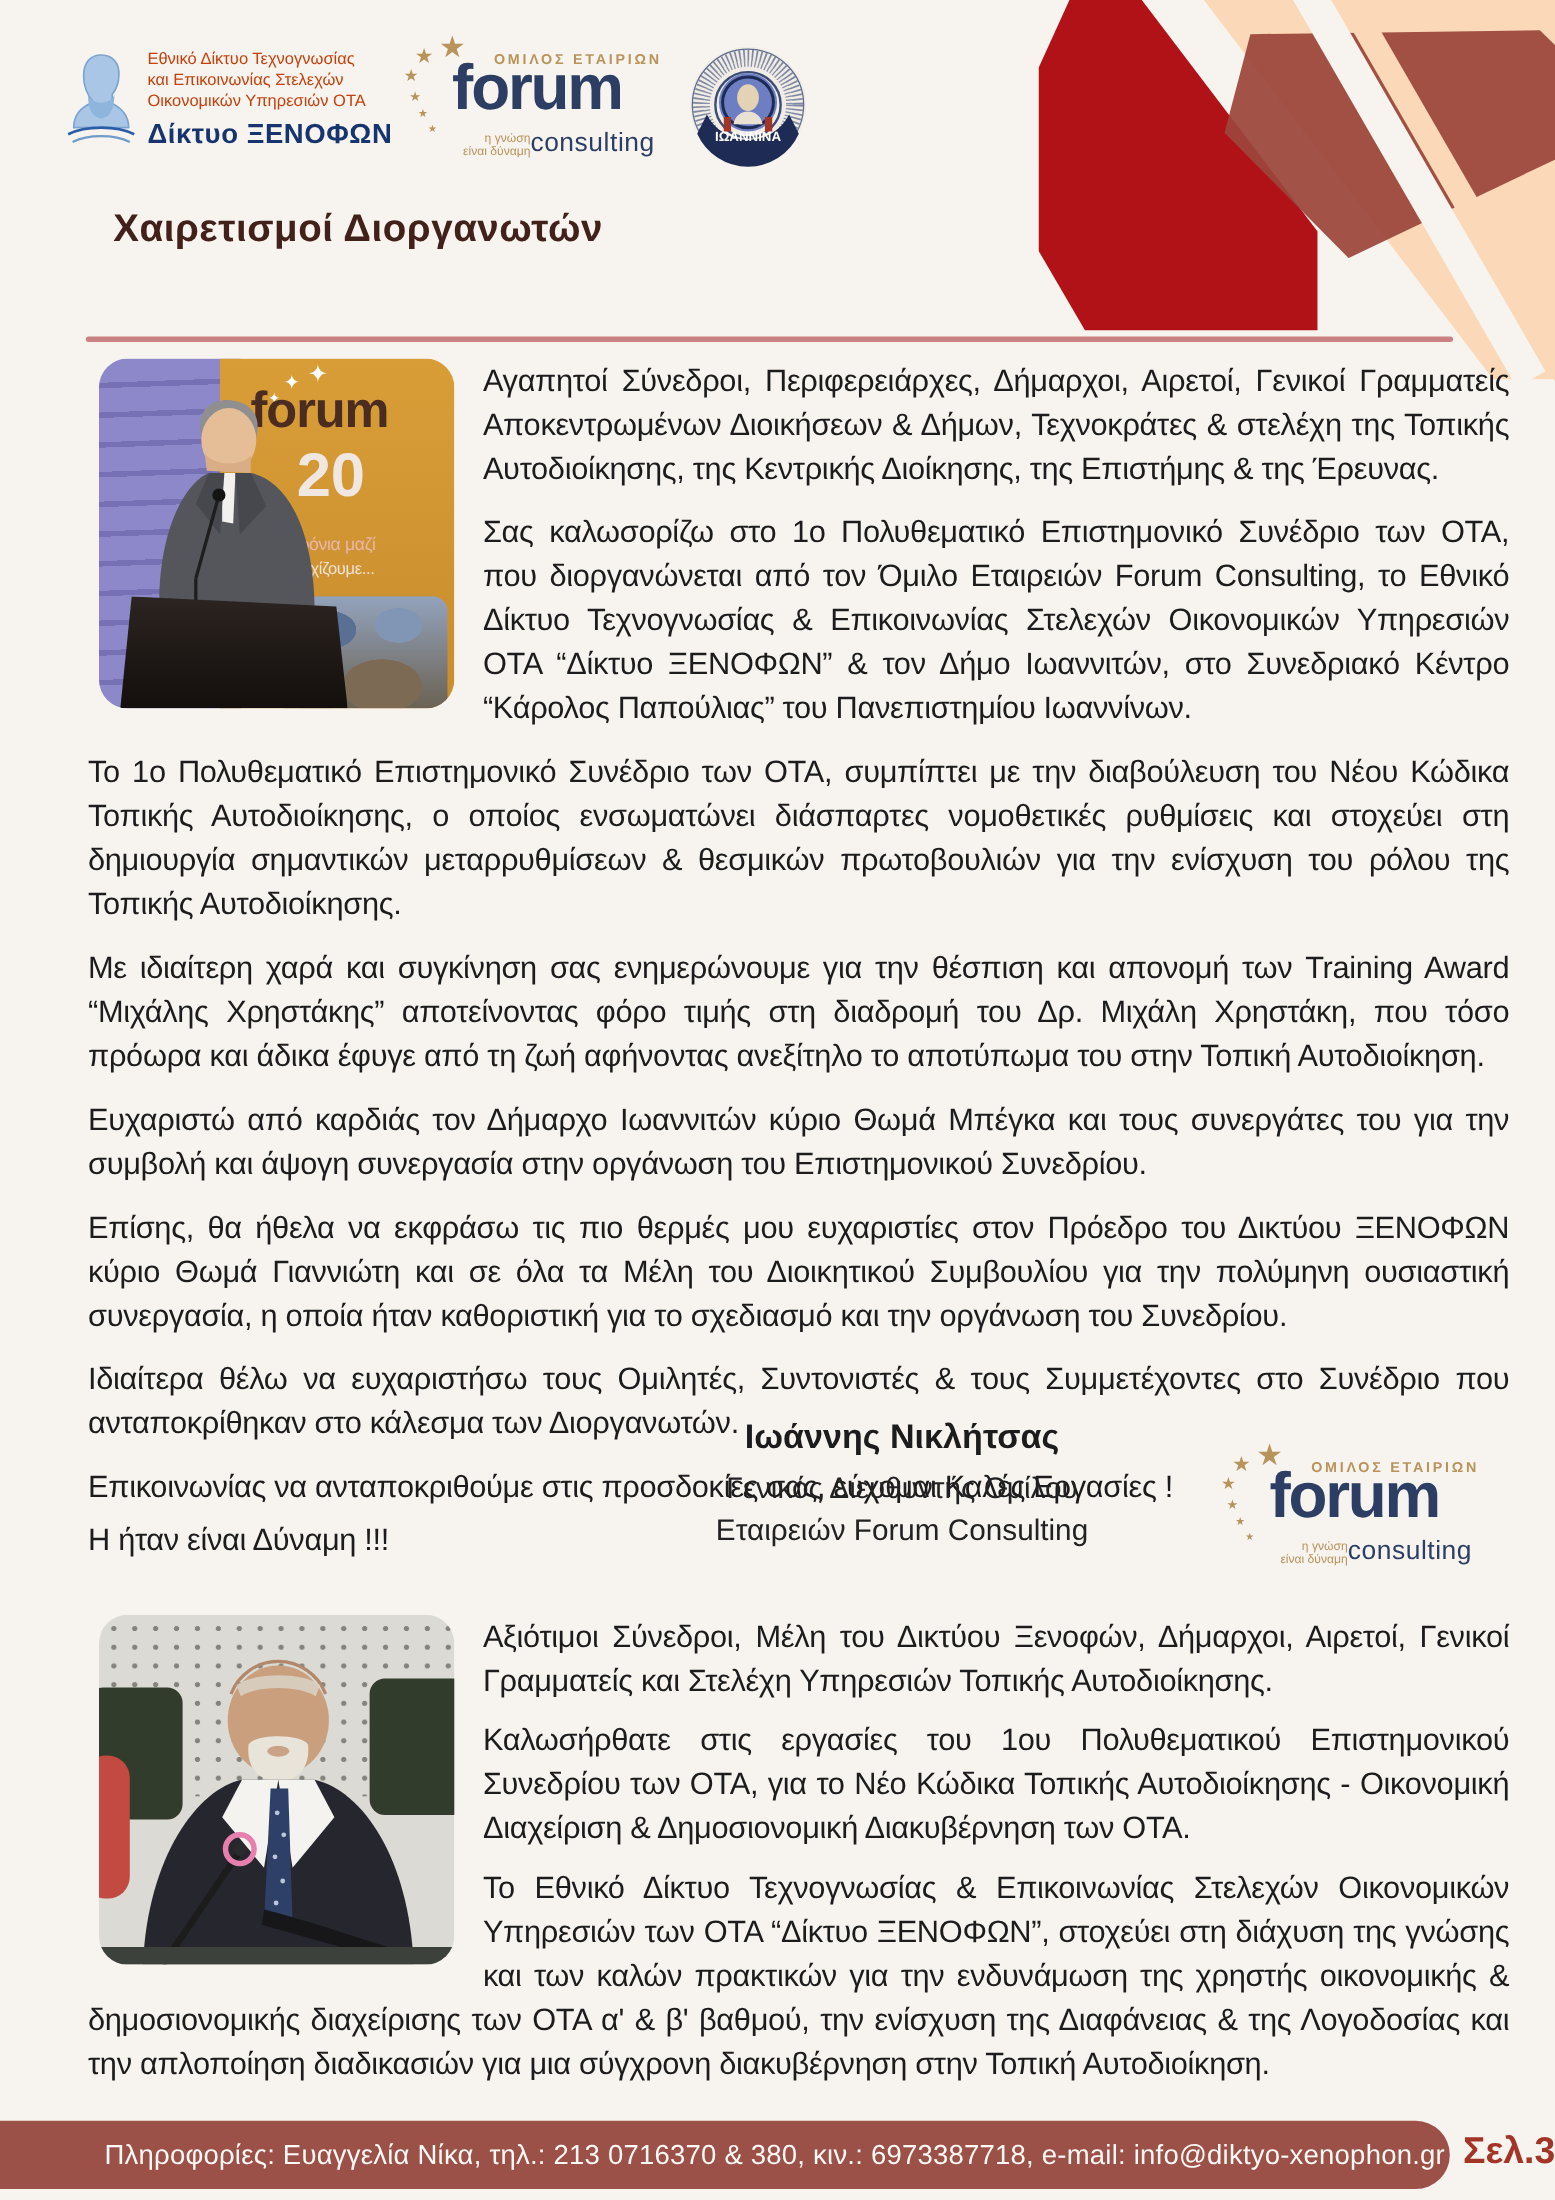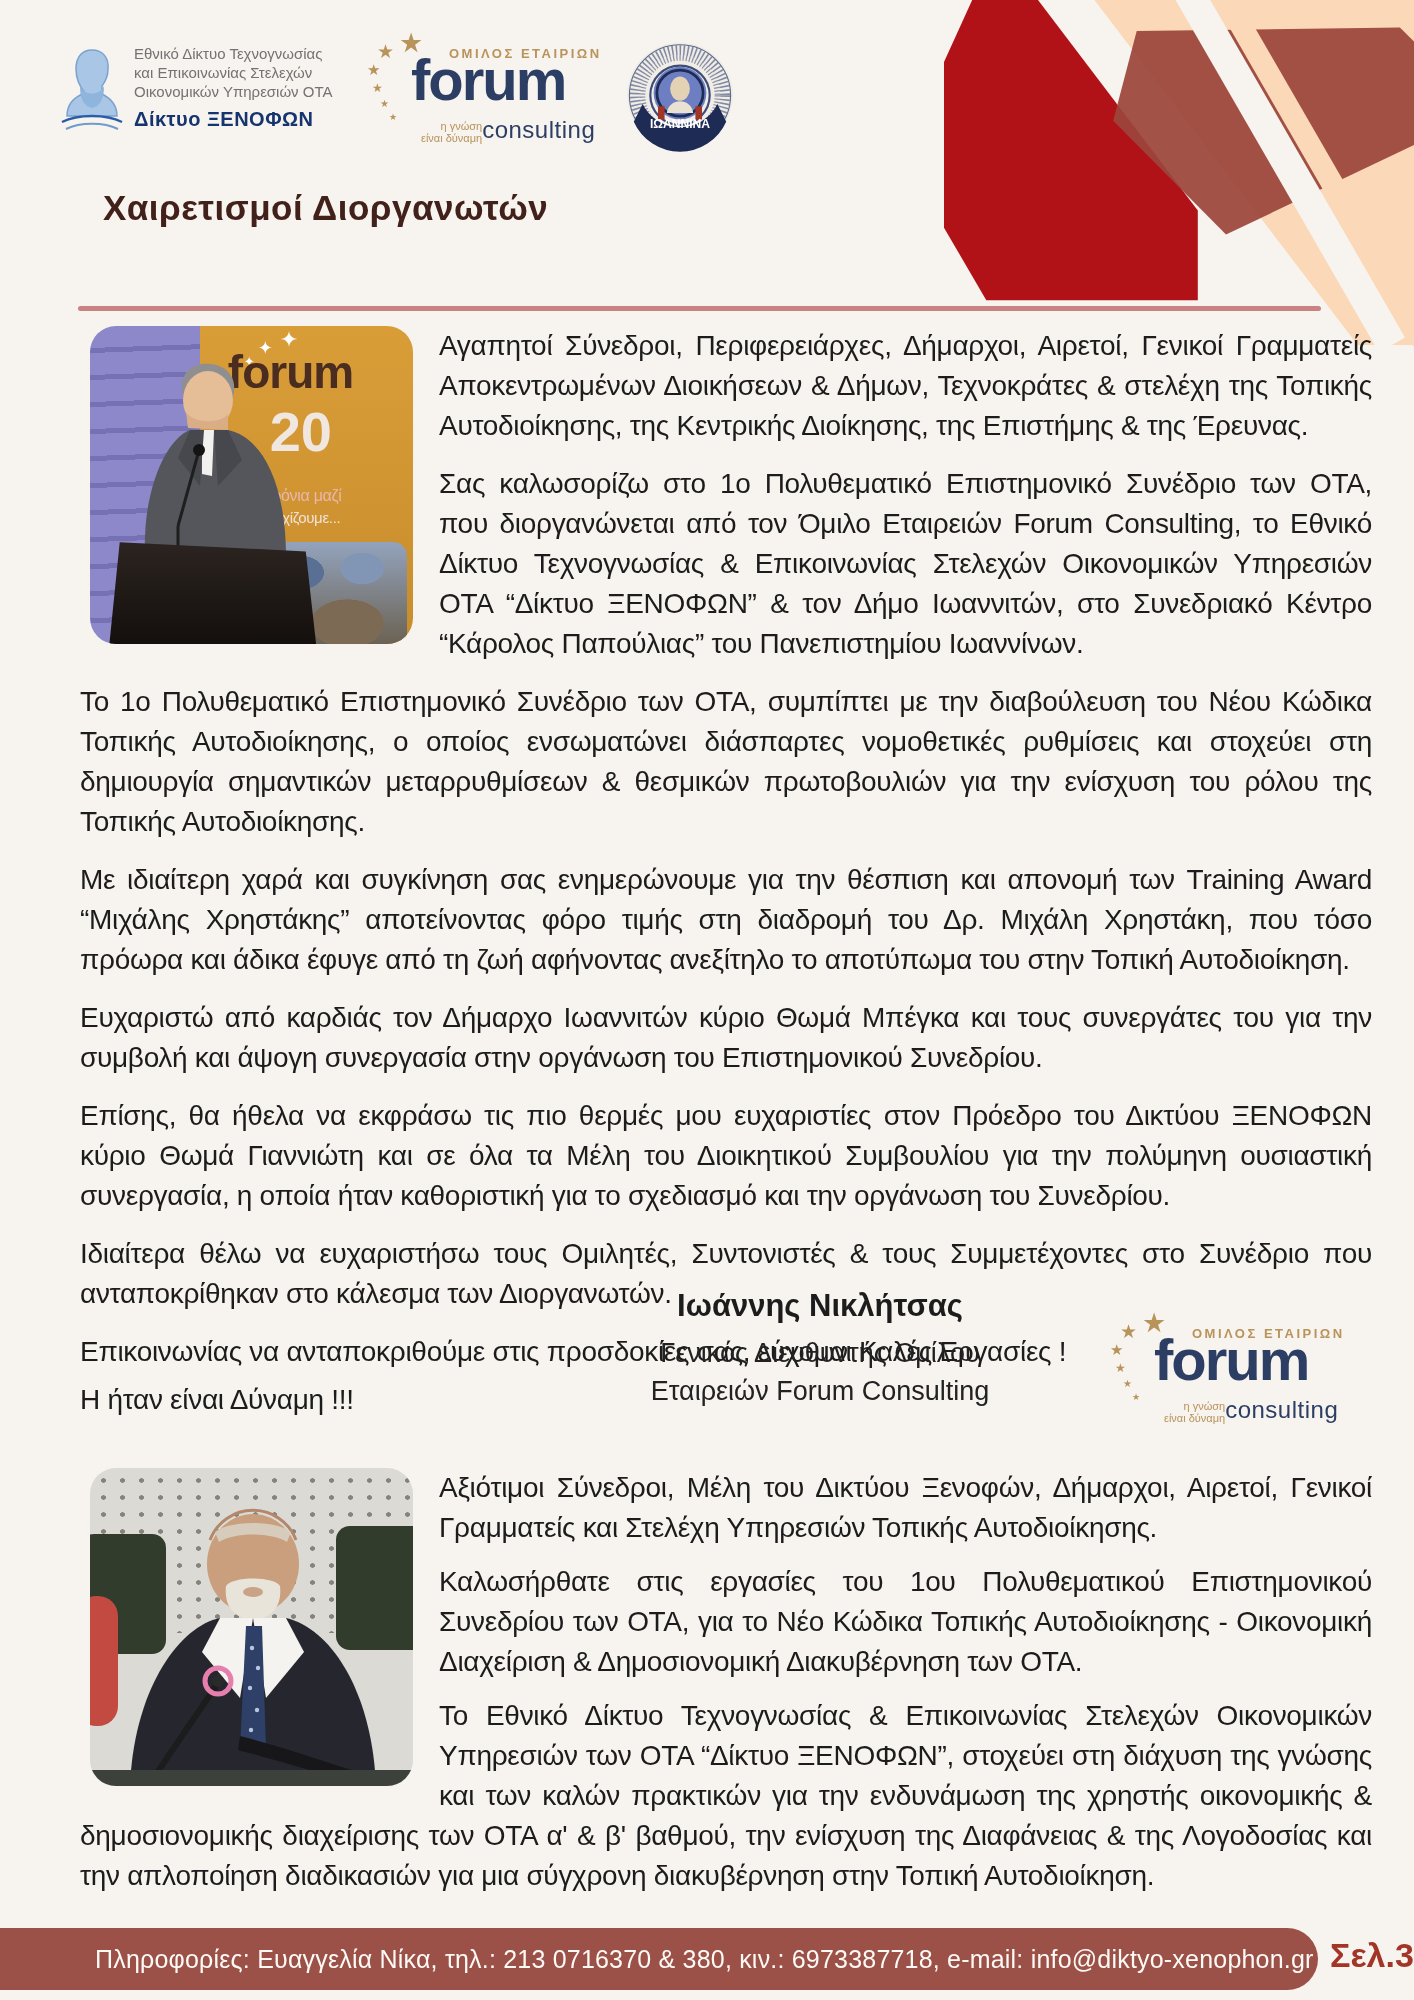--- a/index.html
+++ b/index.html
@@ -18,22 +18,22 @@
   .decor-maroon { position:absolute; top:0; left:0; width:470px; height:345px; background:#9c453b; opacity:.93;
     clip-path:polygon(41% 9%, 97% 8%, 100% 12%, 100% 42%, 60% 68%, 36% 35%); }
   .decor-stripe-white { position:absolute; top:-20px; left:220px; width:30px; height:430px;
     background:#f7f3ef; transform:rotate(-30deg); transform-origin:top left; }
   .decor-stripe-peach { position:absolute; top:-20px; left:258px; width:22px; height:430px;
     background:#fbd9b8; transform:rotate(-30deg); transform-origin:top left; }
   
   .masthead { position:absolute; top:38px; left:60px; width:1000px; height:130px; }
   .xeno { position:absolute; left:0; top:6px; display:flex; align-items:flex-start; }
   .xeno-text { margin-left:10px; }
-  .xeno-line { font-size:15px; line-height:19px; color:#737373; }
-  .xeno-name { margin-top:7px; font-size:20px; font-weight:bold; color:#16356e; letter-spacing:.5px; }
+  .xeno-line { font-size:15px; line-height:19px; color:#c2410c; }
+  .xeno-name { margin-top:7px; font-size:25px; font-weight:bold; color:#16356e; letter-spacing:.5px; }
   .forumlogo { position:relative; width:240px; height:120px; }
   .fl-star { position:absolute; color:#b8935a; line-height:1; }
   .fl-top { position:absolute; left:84px; top:8px; font-size:13px; font-weight:bold;
     letter-spacing:2.5px; color:#b8935a; }
   .fl-word { position:absolute; left:46px; top:8px; font-size:58px; font-weight:bold;
     color:#2c3e63; letter-spacing:-2px; }
   .fl-bottom { position:absolute; left:56px; top:78px; display:flex; align-items:flex-end; }
   .fl-slogan { text-align:right; font-size:11px; line-height:12px; color:#b8935a; }
   .fl-slogan span { display:block; }
   .fl-consulting { font-size:24px; color:#2c3e63; margin-left:0; letter-spacing:.5px; }

